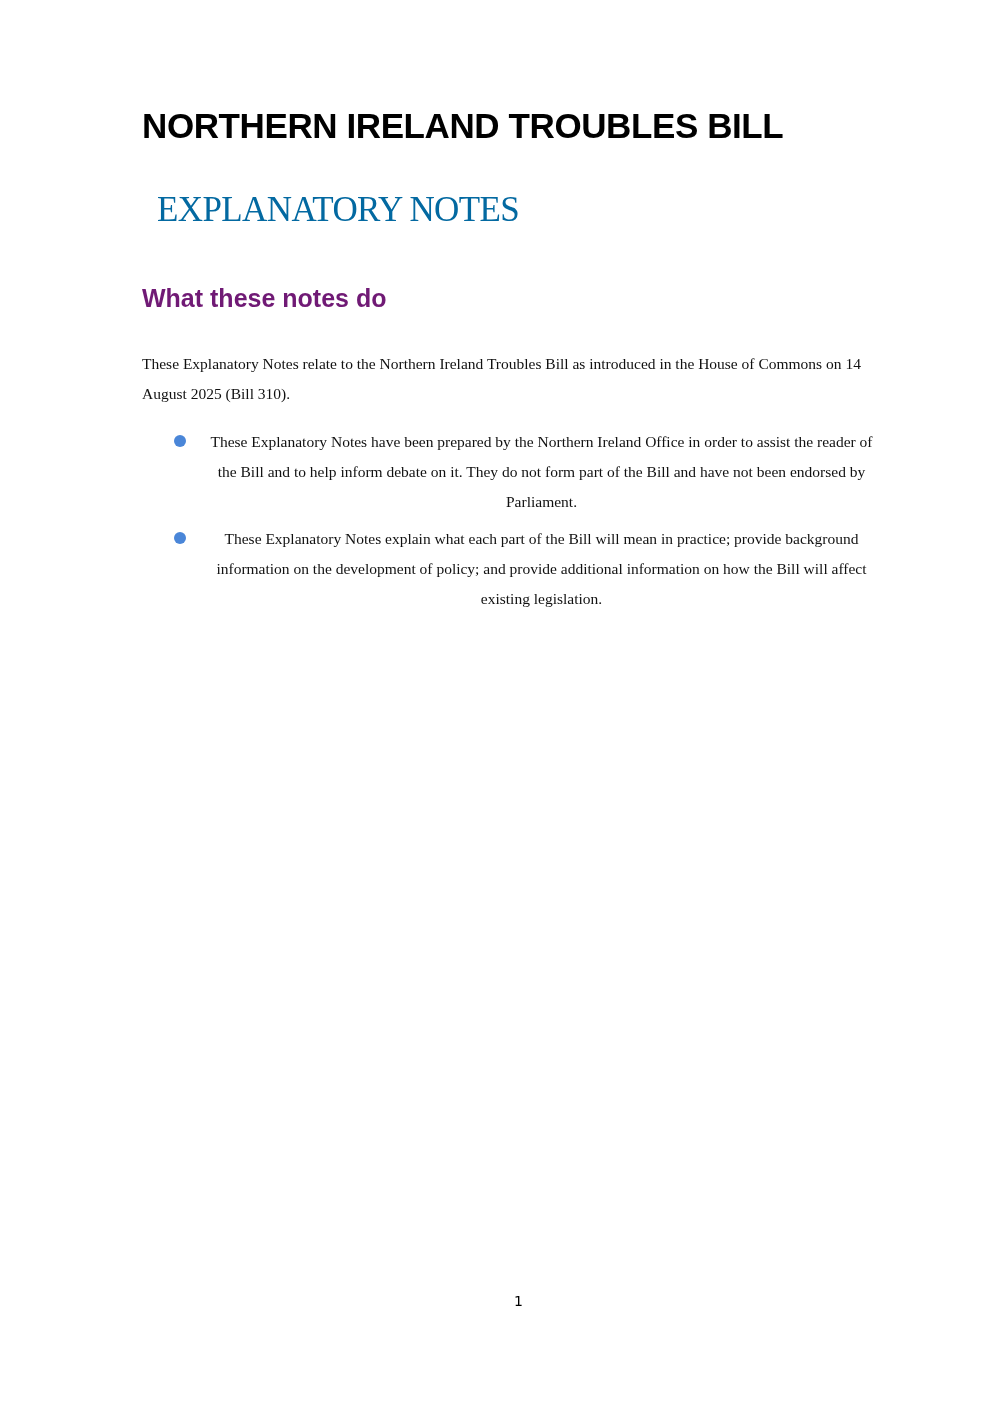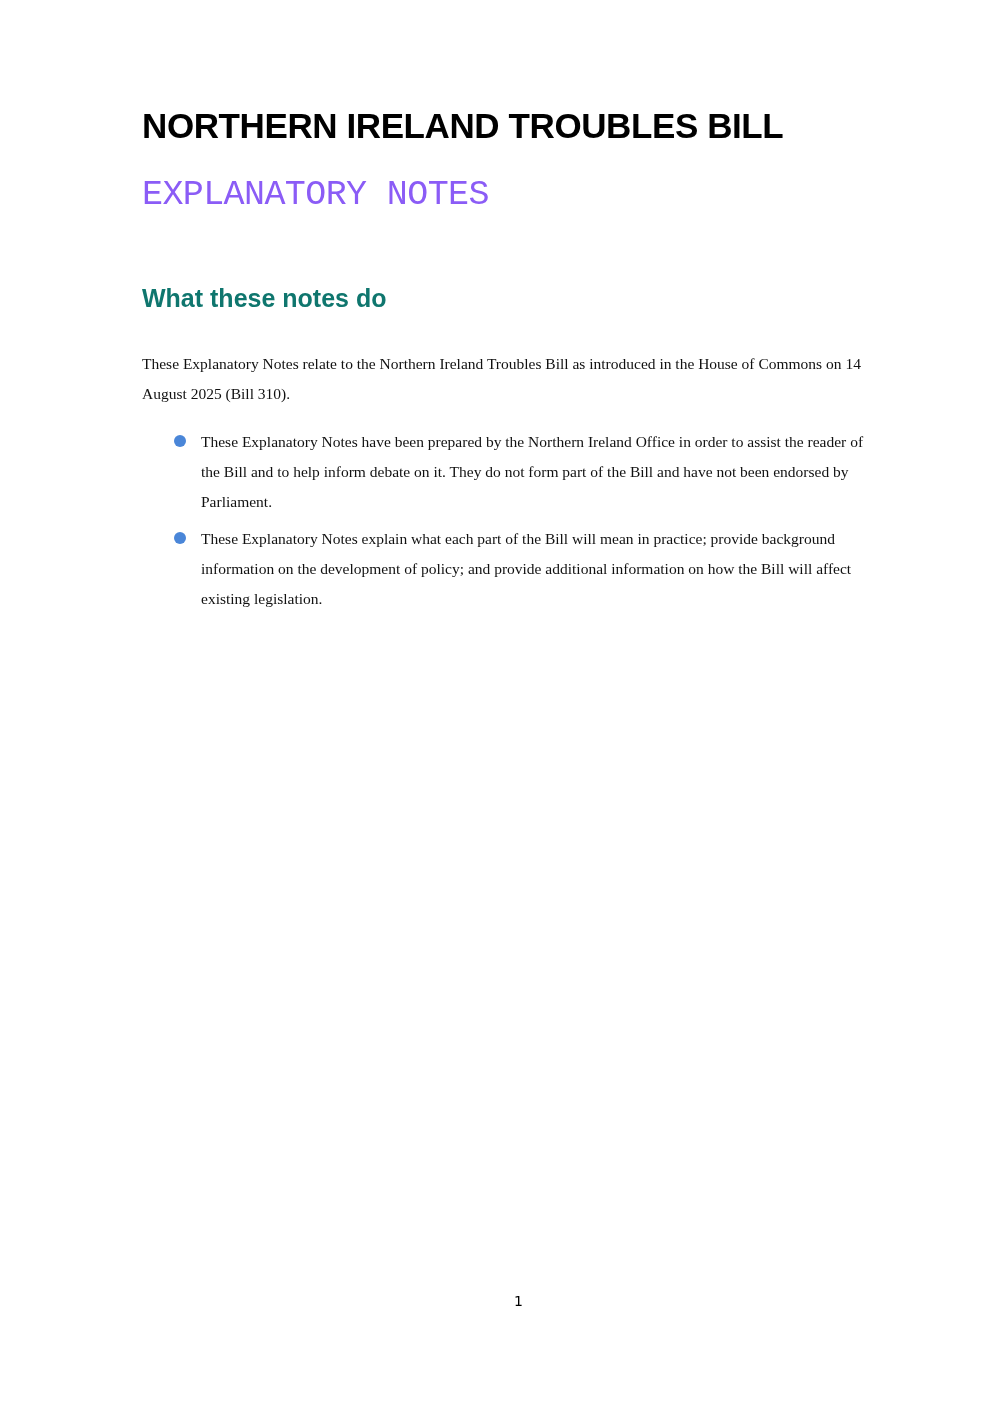--- a/index.html
+++ b/index.html
@@ -5,36 +5,36 @@
     html, body { margin: 0; padding: 0; background: #ffffff; }
     body { width: 991px; height: 1403px; position: relative; overflow: hidden; }
     .page { position: absolute; left: 0; top: 12px; width: 991px; height: 1403px; background: #ffffff; padding-left: 7px; }
     .title {
       position: absolute; left: 142px; top: 94px;
       font-family: "Liberation Sans", sans-serif; font-weight: bold;
       font-size: 35px; color: #000000; margin: 0; letter-spacing: -0.4px; white-space: nowrap;
     }
     .subtitle {
       position: absolute; left: 142px; top: 163px;
-      font-family: Liberation Mono, monospace; font-weight: normal;
-      font-size: 35px; color: #8b5cf6; margin: 0; letter-spacing: -0.6px; white-space: nowrap;
+      font-family: Liberation Serif, serif; font-weight: normal;
+      font-size: 35px; color: #0369a1; margin: 15px; letter-spacing: -0.6px; white-space: nowrap;
     }
     .section-heading {
       position: absolute; left: 142px; top: 272px;
       font-family: "Liberation Sans", sans-serif; font-weight: bold;
-      font-size: 25px; color: #0f766e; margin: 0; white-space: nowrap;
+      font-size: 25px; color: #701a75; margin: 0; white-space: nowrap;
     }
     .intro {
       position: absolute; left: 142px; top: 337px; width: 730px;
       font-family: "Liberation Serif", serif; font-size: 15.5px; line-height: 30px;
       color: #111111; margin: 0;
     }
     .bullets { position: absolute; left: 172px; top: 415px; width: 710px; margin: 0; padding: 0; list-style: none; }
     .bullet { position: relative; padding-left: 29px; margin-bottom: 7px;
-      font-family: "Liberation Serif", serif; font-size: 15.5px; line-height: 30px; color: #111111; }
+      font-family: "Liberation Serif", serif; font-size: 15.5px; line-height: 30px; color: #111111; text-align: center; }
     .bullet-dot { position: absolute; left: 2px; top: 8px; width: 12px; height: 12px; border-radius: 50%; }
     .page-number {
       position: absolute; left: 0; width: 1037px; top: 1281px; text-align: center;
       font-family: "DejaVu Sans", sans-serif; font-size: 14px; color: #000000;
     }
   </style>
 </head>
 <body>
 
 <div class="page">

